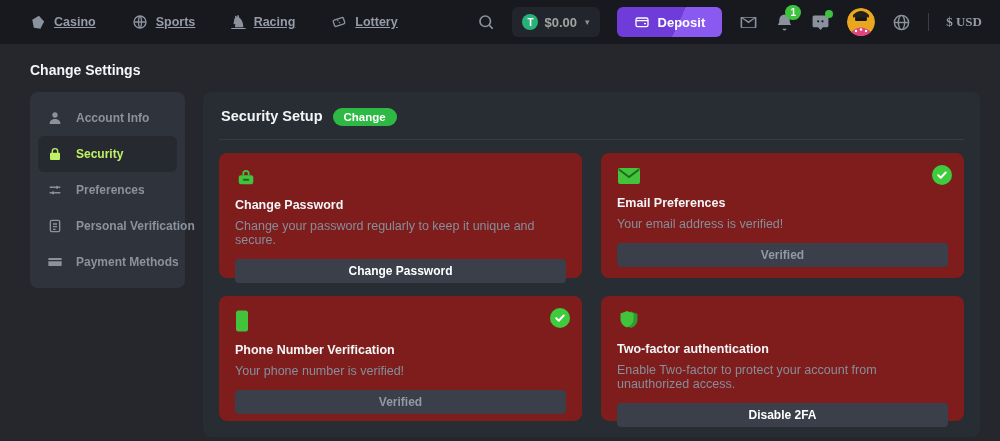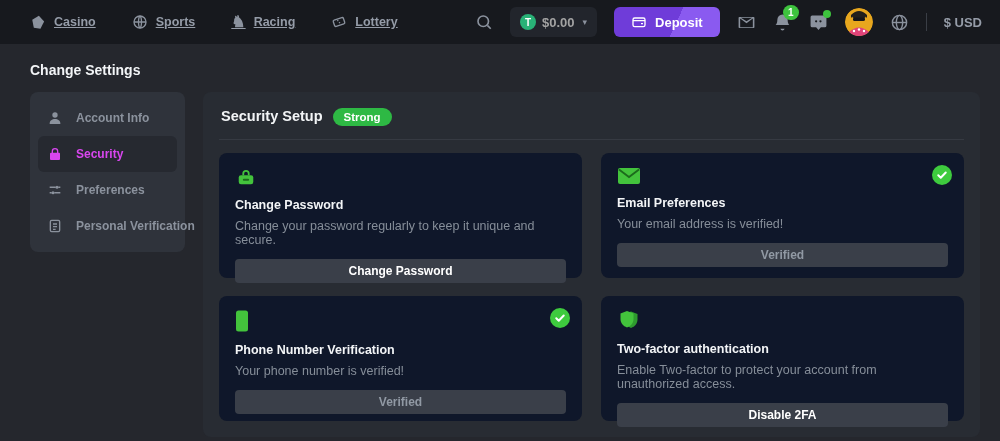--- a/index.html
+++ b/index.html
@@ -54,57 +54,57 @@
     background:#3ec33e; color:#fff; border-radius:9px;
     min-width:16px; height:15px; padding:0 4px;
     font-size:10px; font-weight:700; line-height:15px; text-align:center;
   }
   .dot {
     position:absolute; top:-3px; right:-3px;
     width:8px; height:8px; border-radius:50%; background:#3ec33e;
   }
   .avatar { width:28px; height:28px; border-radius:50%; overflow:hidden; cursor:pointer; }
   .v-divider { width:1px; height:18px; background:#3a3e46; }
-  .currency { display:flex; align-items:center; gap:5px; color:#959ca8; font-size:13px; font-weight:600; cursor:pointer; }
+  .currency { display:flex; align-items:center; gap:5px; color:#959ca8; font-size:13px; font-weight:600; cursor:pointer;font-family:Liberation Serif, serif; }
 
   
   .page { padding:12px 20px 16px 30px; }
   .page-title { color:#f3f5f7; font-size:14px; font-weight:700; margin:6px 0 14px 0; }
 
   .content { display:flex; align-items:flex-start; gap:18px; }
 
   
   .sidebar {
     width:155px; background:#2f333b; border-radius:8px; padding:8px 8px;
     flex:none;
   }
   .side-item {
     display:flex; align-items:center; gap:13px;
     height:36px; padding:0 9px; border-radius:6px;
     color:#8b929d; font-size:12px; font-weight:600; cursor:pointer;
     white-space:nowrap;
   }
-  .side-item.active { background:#262930; color:#d946ef; }
+  .side-item.active { background:#262930; color:#bef264; }
 
   
   .panel {
     flex:1; background:#282c33; border-radius:8px;
     padding:16px 16px 16px; min-height:336px;
   }
   .panel-header { display:flex; align-items:flex-start; gap:10px; padding:0 2px 13px; }
   .panel-title { color:#f3f5f7; font-size:14.5px; font-weight:700; }
   .strength-badge {
     background:#2eb944; color:#fff; font-size:11.5px; font-weight:700;
     border-radius:999px; padding:3px 11px;
   }
   .panel-divider { height:1px; background:#363a42; margin-bottom:13px; }
 
   .cards { display:grid; grid-template-columns:1fr 1fr; gap:18px 19px; }
   .card {
-    background:#0f172a; border-radius:8px; padding:14px 16px;
+    background:#7f1d1d; border-radius:8px; padding:14px 16px;
     position:relative; height:125px;
   }
   .card-icon { color:#43c33c; }
   .check-badge {
     position:absolute; top:12px; right:12px;
     width:20px; height:20px; border-radius:50%; background:#3ecb3e;
     display:flex; align-items:center; justify-content:center; color:#fff;
   }
   .card-title { color:#f3f5f7; font-size:12.5px; font-weight:700; margin-top:11px; }
   .card-desc { color:#868e99; font-size:12.5px; margin-top:7px; }
@@ -273,26 +273,34 @@
       </div>
       <div class="side-item">
         <span>
           <svg width="16" height="16" viewBox="0 0 24 24" fill="none" stroke="currentColor" stroke-width="2">
               <rect x="5" y="3.5" width="14" height="17" rx="2"></rect>
               <path d="M9 9h6M9 13h6M9 17h4"></path>
             </svg>
         </span>
         <span>Personal Verification</span>
       </div>
+      <div class="side-item">
+        <span>
+          <svg width="16" height="16" viewBox="0 0 24 24" fill="currentColor">
+              <path d="M3 6h18a1 1 0 0 1 1 1v2H2V7a1 1 0 0 1 1-1Zm-1 5h20v6a1 1 0 0 1-1 1H3a1 1 0 0 1-1-1Zm3 4h5v1.5H5Z"></path>
+            </svg>
+        </span>
+        <span>Payment Methods</span>
+      </div>
     </aside>
 
     <section class="panel">
       <div class="panel-header">
         <span class="panel-title">Security Setup</span>
-        <span class="strength-badge">Strong</span>
+        <span class="strength-badge">Change</span>
       </div>
       <div class="panel-divider"></div>
 
       <div class="cards">
 
         <div class="card">
           <span class="card-icon">
             <svg width="22" height="20" viewBox="0 0 24 22" fill="currentColor">
                 <path d="M8 9V7.2a4 4 0 0 1 8 0V9h-2V7.2a2 2 0 0 0-4 0V9Z"></path>
                 <rect x="4" y="9" width="16" height="10" rx="2.5"></rect>

